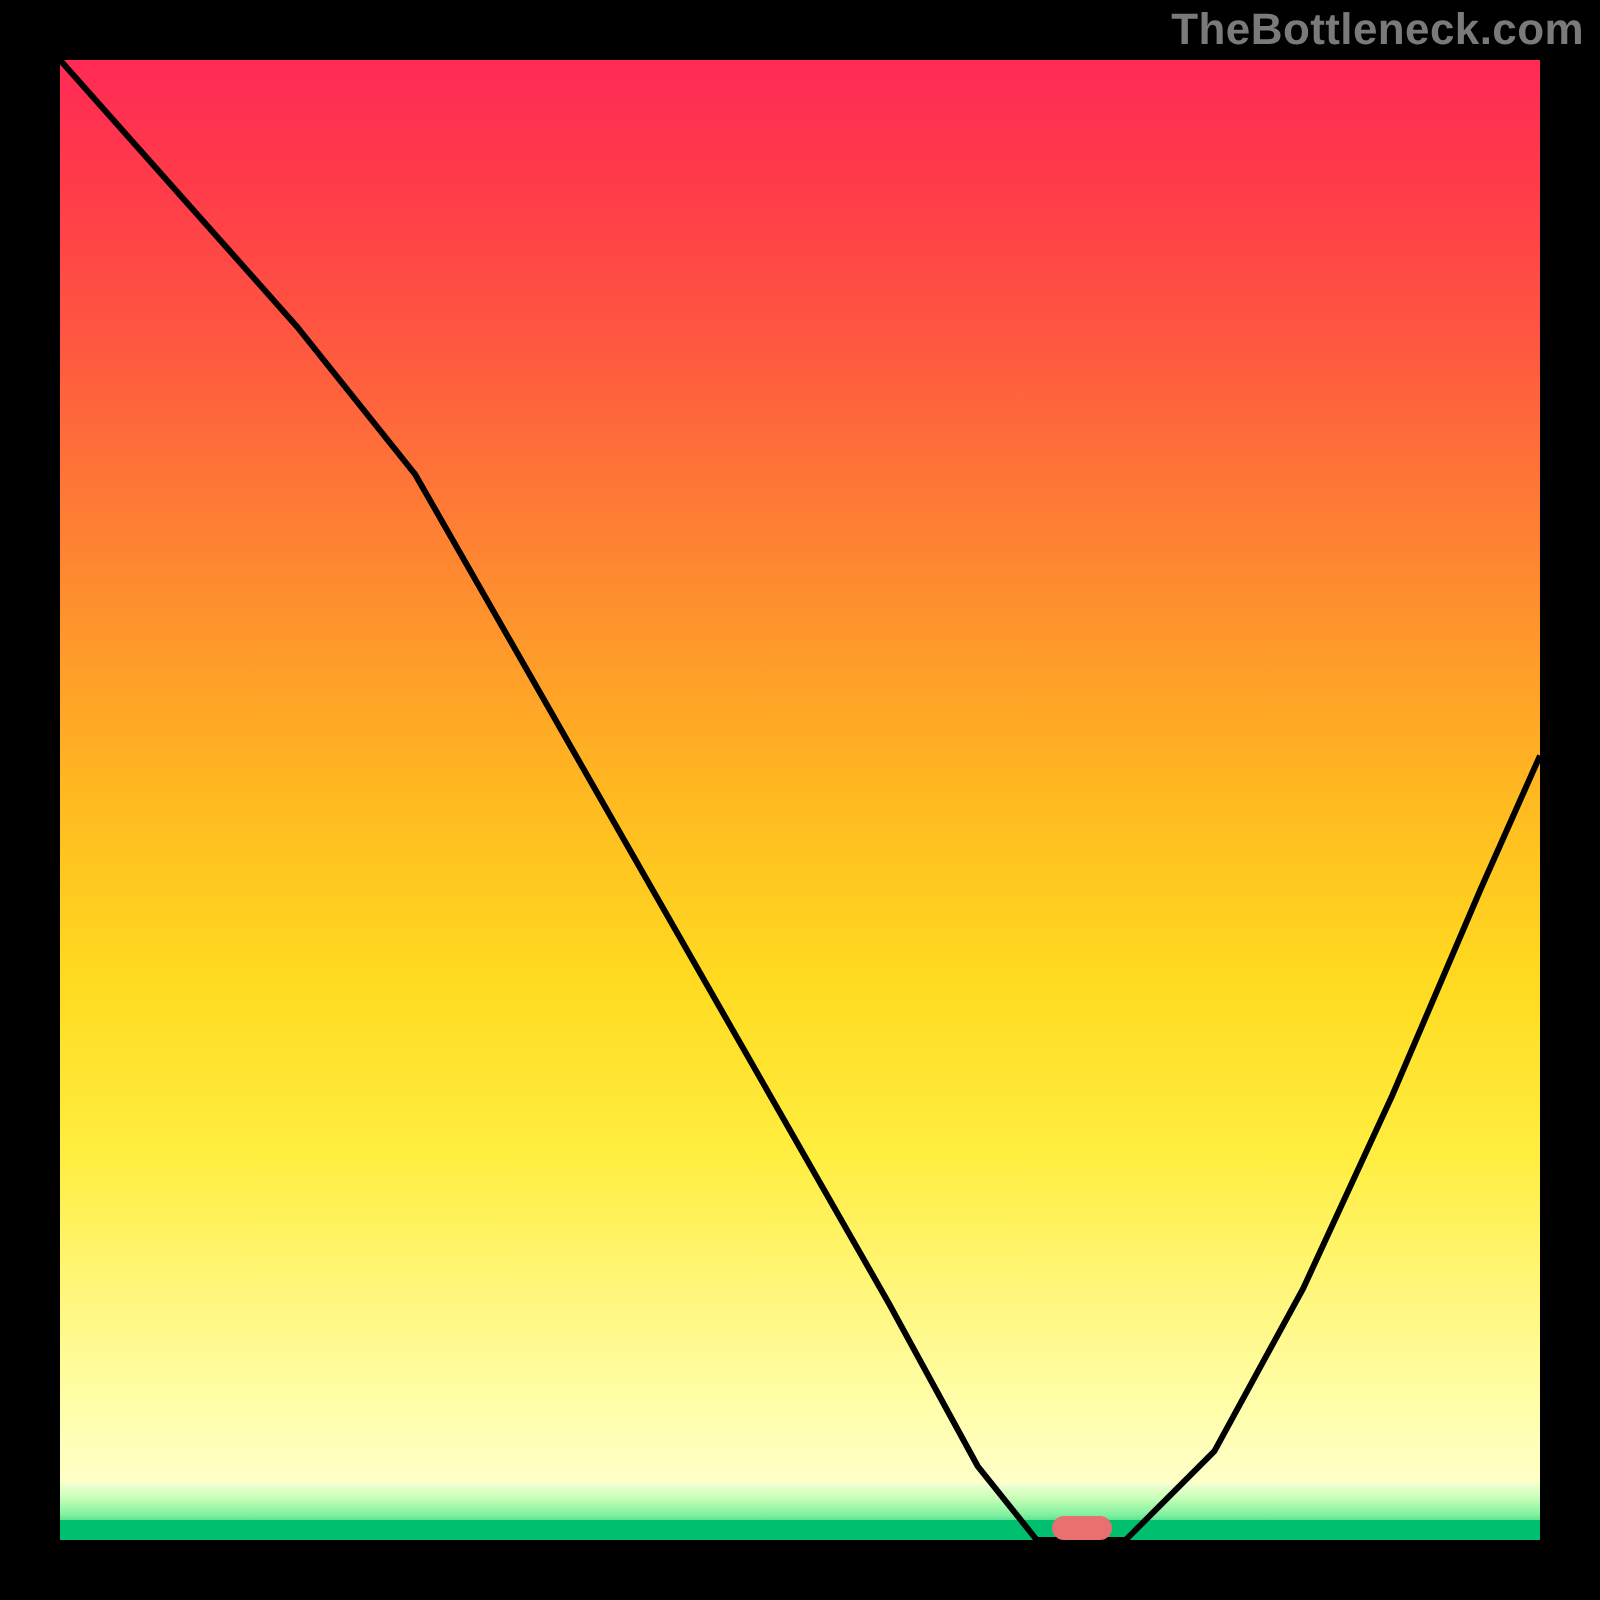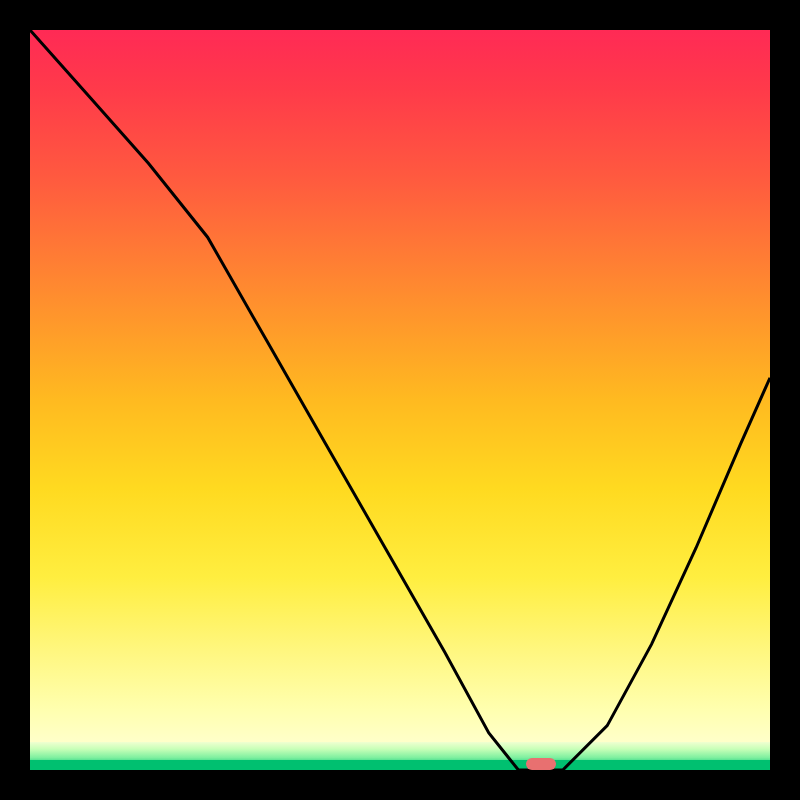--- a/index.html
+++ b/index.html
@@ -94,20 +94,21 @@
     height: 12px;
     border-radius: 6px;
     background: #e87070;
     transform: translate(-50%, -50%);
   }
 </style>
 </head>
 <body>
 
 <div class="frame">
+  <div class="watermark">TheBottleneck.com</div>
 
   <div class="plot-area">
     <div class="green-base"></div>
     <div class="green-strip"></div>
 
     <svg class="curve-svg" viewBox="0 0 740 740" preserveAspectRatio="none">
       <path class="curve-path" d="M0.0 0.0 L59.2 66.6 L118.4 133.2 L177.6 207.2 L236.8 310.8 L296.0 414.4 L355.2 518.0 L414.4 621.6 L458.8 703.0 L488.4 740.0 L532.8 740.0 L577.2 695.6 L621.6 614.2 L666.0 518.0 L710.4 414.4 L740.0 347.8"></path>
     </svg>
 
     <div class="marker" style="left: 510.6px; top: 734px; background: rgb(232, 112, 112);"></div>

